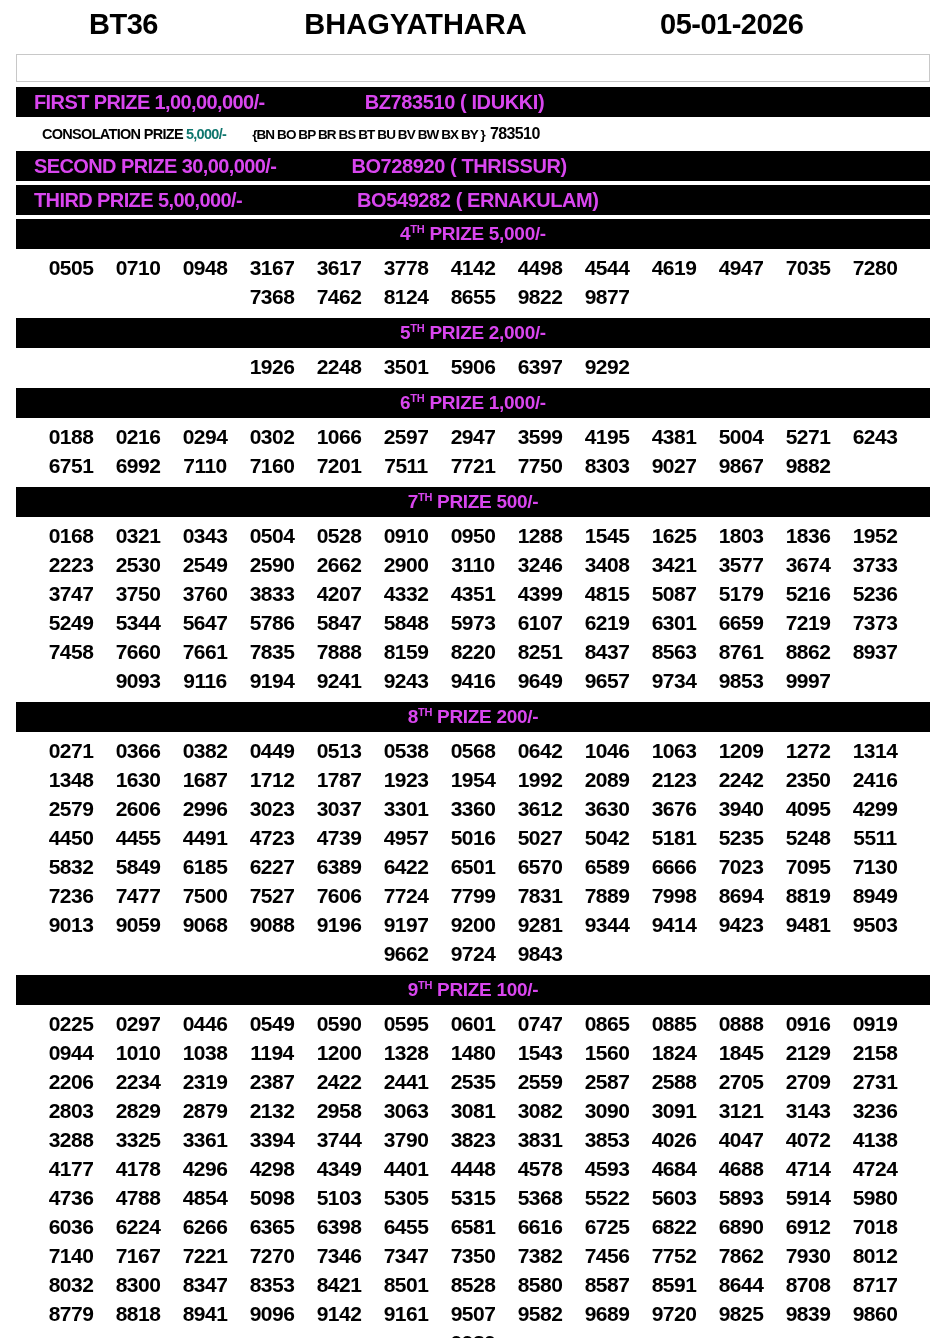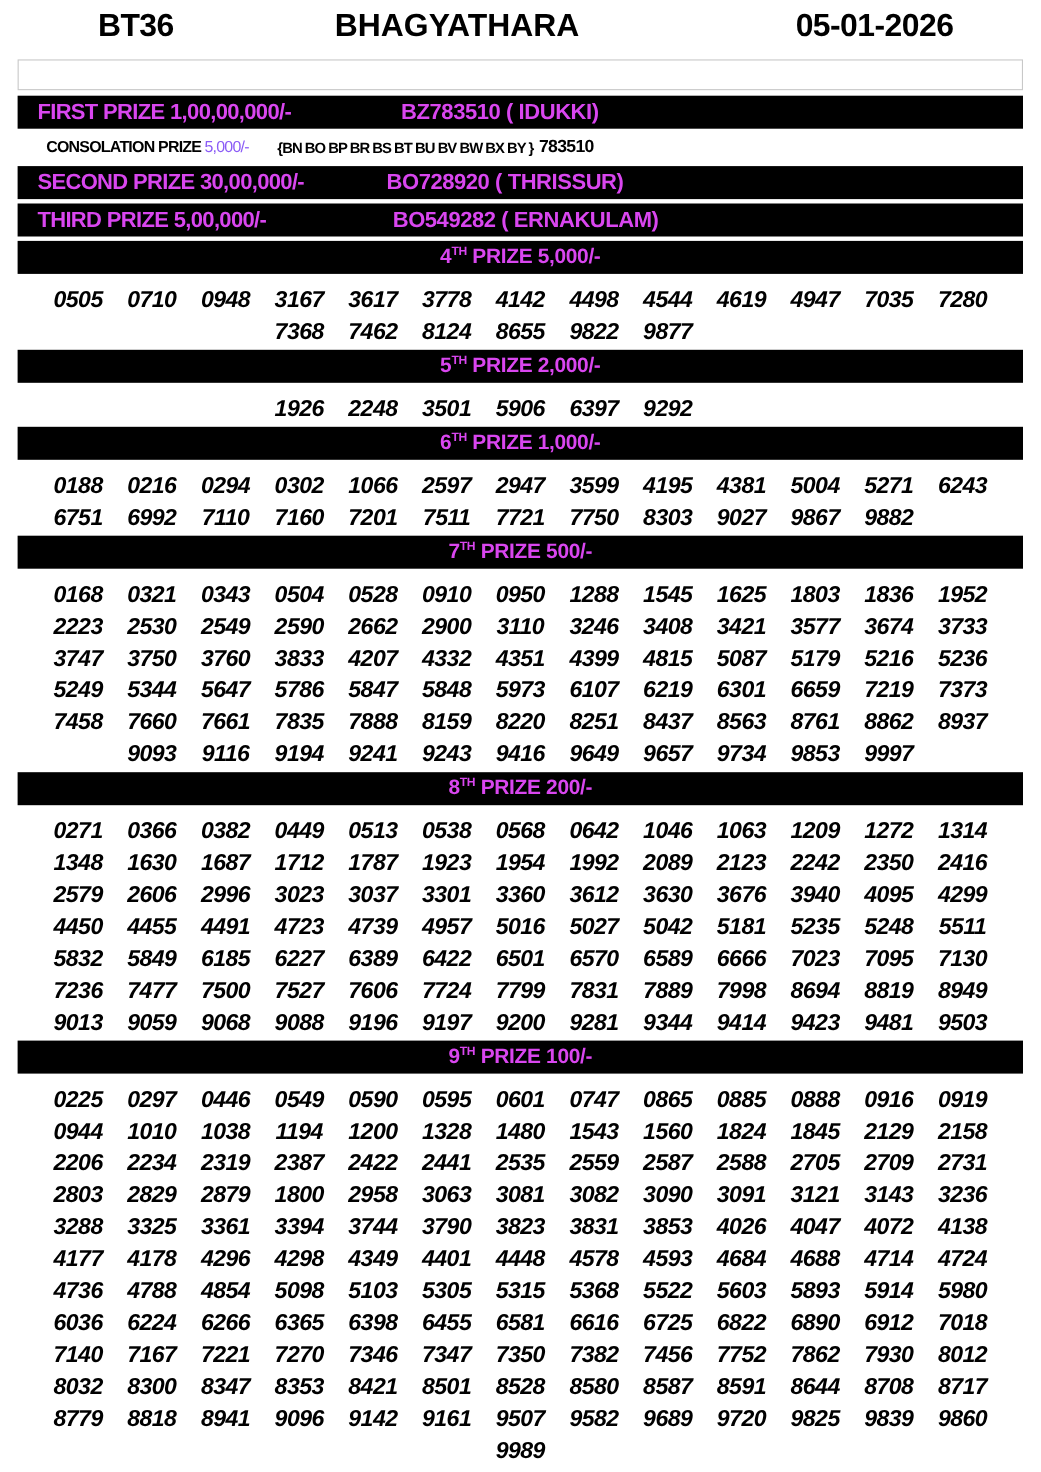--- a/index.html
+++ b/index.html
@@ -39,21 +39,20 @@
   .doc-header .h-name {
     flex: 1;
     text-align: center;
     font-size: 29px;
     font-weight: bold;
     letter-spacing: 0px;
     padding-right: 60px;
   }
   .doc-header .h-date {
     width: 270px;
-    text-align: center;
     font-size: 29px;
     font-weight: bold;
     letter-spacing: -0.5px;
   }
 
   
   .notes-box {
     height: 28px;
     border: 1px solid #c8c8c8;
     background: #ffffff;
@@ -110,22 +109,22 @@
     padding-left: 26px;
     white-space: nowrap;
   }
   .consolation .c-lbl {
     font-size: 14.5px;
     font-weight: bold;
     letter-spacing: -0.7px;
   }
   .consolation .c-amt {
     font-size: 14.5px;
-    font-weight: normal;
-    color: #8b5cf6;
+    font-weight: bold;
+    color: #0f766e;
     letter-spacing: -0.7px;
     margin-left: 3px;
   }
   .consolation .c-series {
     font-size: 13.5px;
     font-weight: bold;
     letter-spacing: -0.9px;
     margin-left: 26px;
   }
   .consolation .c-num {
@@ -137,23 +136,22 @@
 
   
   .numgrid {
     display: flex;
     flex-direction: column;
     padding: 3px 0 4px 0;
   }
   .numrow {
     display: flex;
     justify-content: center;
-    align-items: flex-end;
+    align-items: flex-start;
     height: 29px;
-    font-style: italic;
   }
   .numrow .cell {
     width: 67px;
     text-align: center;
     font-size: 21px;
     font-weight: bold;
     letter-spacing: -0.5px;
     font-family: "Liberation Sans", sans-serif;
   }
   .numrow .cell.blank { color: transparent; }
@@ -486,20 +484,35 @@
         <div class="cell">9196</div>
         <div class="cell">9197</div>
         <div class="cell">9200</div>
         <div class="cell">9281</div>
         <div class="cell">9344</div>
         <div class="cell">9414</div>
         <div class="cell">9423</div>
         <div class="cell">9481</div>
         <div class="cell">9503</div>
       </div>
+      <div class="numrow">
+        <div class="cell blank"></div>
+        <div class="cell blank"></div>
+        <div class="cell blank"></div>
+        <div class="cell blank"></div>
+        <div class="cell blank"></div>
+        <div class="cell">9662</div>
+        <div class="cell">9724</div>
+        <div class="cell">9843</div>
+        <div class="cell blank"></div>
+        <div class="cell blank"></div>
+        <div class="cell blank"></div>
+        <div class="cell blank"></div>
+        <div class="cell blank"></div>
+      </div>
     </div>
 
   <div class="bar center">
     <span class="ctr-lbl"><span>9</span><sup>TH</sup><span> PRIZE 100/-</span></span>
   </div>
   <div class="numgrid grid-13">
       <div class="numrow">
         <div class="cell">0225</div>
         <div class="cell">0297</div>
         <div class="cell">0446</div>
@@ -541,21 +554,21 @@
         <div class="cell">2587</div>
         <div class="cell">2588</div>
         <div class="cell">2705</div>
         <div class="cell">2709</div>
         <div class="cell">2731</div>
       </div>
       <div class="numrow">
         <div class="cell">2803</div>
         <div class="cell">2829</div>
         <div class="cell">2879</div>
-        <div class="cell">1800</div>
+        <div class="cell">2132</div>
         <div class="cell">2958</div>
         <div class="cell">3063</div>
         <div class="cell">3081</div>
         <div class="cell">3082</div>
         <div class="cell">3090</div>
         <div class="cell">3091</div>
         <div class="cell">3121</div>
         <div class="cell">3143</div>
         <div class="cell">3236</div>
       </div>

